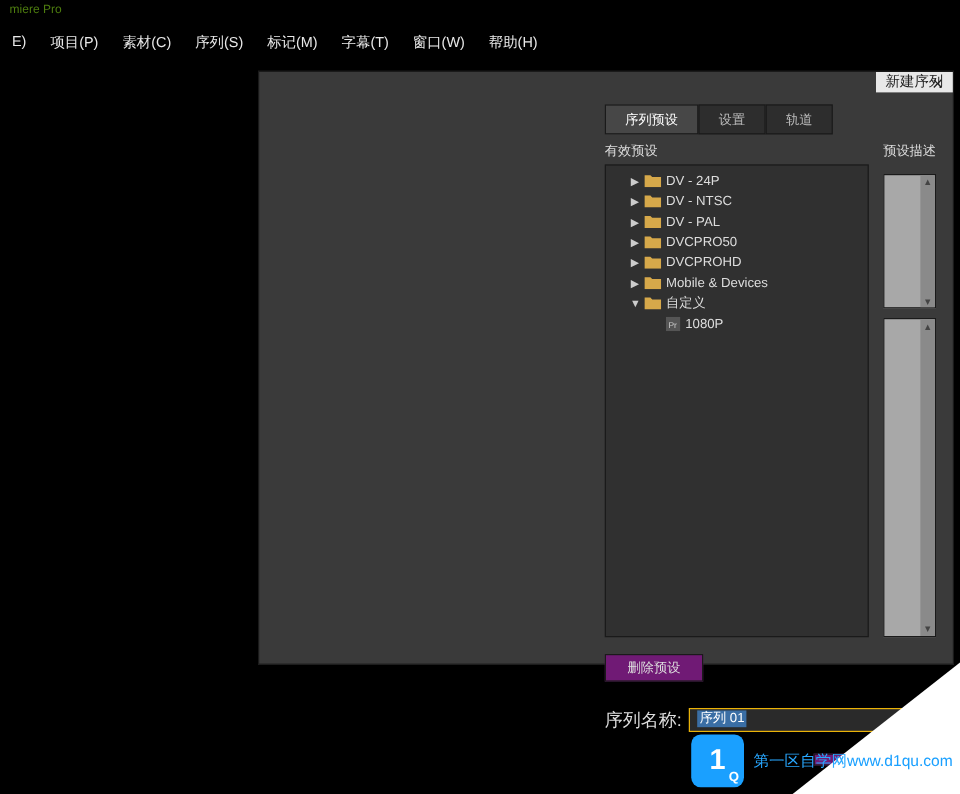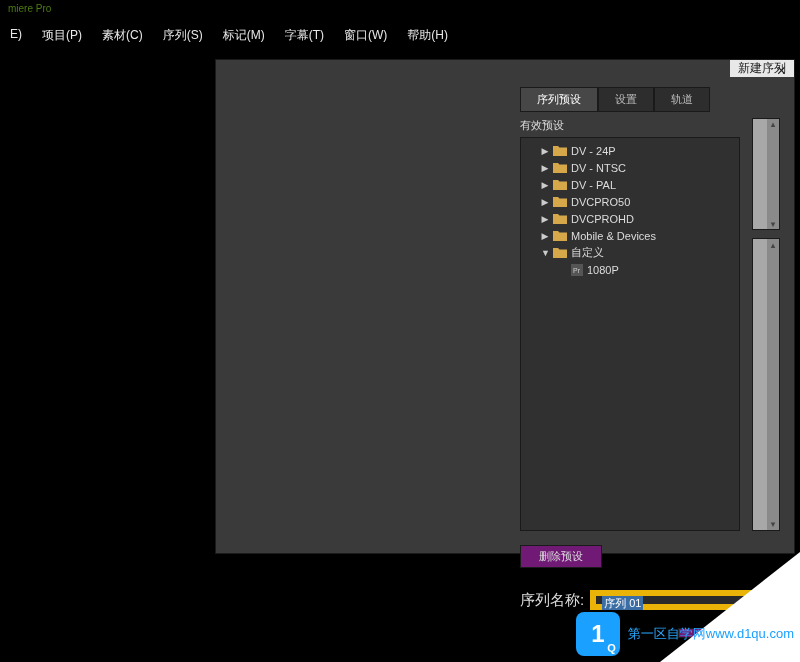--- a/index.html
+++ b/index.html
@@ -40,21 +40,21 @@
   .desc-box { background: #a8a8a8; border: 1px solid #1a1a1a; height: 112px; position: relative; }
   .desc-box .sb, .detail-box .sb { position: absolute; right: 0; top: 0; bottom: 0; width: 12px; background: #8a8a8a; display:flex; flex-direction:column; justify-content:space-between; align-items:center; font-size:9px; color:#444;}
   .detail-box { background: #a8a8a8; border: 1px solid #1a1a1a; flex: 1; position: relative; padding: 6px 18px 6px 8px; color: #111; font-size: 11px; line-height: 1.35; }
   .detail-box p { white-space: pre; }
 
   .delete-row { margin-top: 14px; }
   .btn { background: #701a75; border: 1px solid #1a1a1a; color: #ddd; padding: 3px 18px; font-size: 11px; display:inline-block;}
 
   .name-row { margin-top: 22px; display: flex; align-items: center; gap: 6px; }
   .name-row label { font-size: 15px; color: #ddd; }
-  .name-input { flex: 1; background: #2a2a2a; border: 6px solid #eab308; height: 20px; color: #fff; font-size: 11px; padding: 0 6px; }
+  .name-input { flex: 1; background: #2a2a2a; border: 1px solid #eab308; height: 20px; color: #fff; font-size: 11px; padding: 0 6px; }
   .name-input .seltext { background: #3a6ea5; color: #fff; padding: 1px 2px; }
 
   .bottom-btns { margin-top: 18px; display:flex; justify-content:flex-end; gap:10px; padding-right:6px;}
   .bottom-btns .btn { width: 96px; text-align:center; padding:4px 0;}
 
   .watermark { position:absolute; right:6px; bottom:6px; display:flex; align-items:center; gap:8px; color:#28a7ff; font-size:13px; }
   .wm-badge { width:44px; height:44px; background:#1aa0ff; border-radius:8px; color:#fff; display:flex; align-items:center; justify-content:center; font-size:24px; font-weight:bold; position:relative;}
   .wm-badge .q { position:absolute; right:4px; bottom:2px; font-size:11px;}
   .wm-text { display:flex; line-height:1.2; }
   .wm-text span:last-child { color:#1aa0ff; }
@@ -164,20 +164,21 @@
                   <rect width="12" height="12" fill="#555"></rect>
                   <text x="2" y="9" font-size="7" fill="#ccc">Pr</text>
                 </svg>
               </span>
               <span>1080P</span>
             </div>
           </div>
       </div>
 
       <div class="right-panel">
+        <div class="panel-label">预设描述</div>
         <div class="desc-box">
           <div class="sb">
               <span>▴</span>
               <span>▾</span>
             </div>
         </div>
         <div class="detail-box">
           <div class="sb">
               <span>▴</span>
               <span>▾</span>

